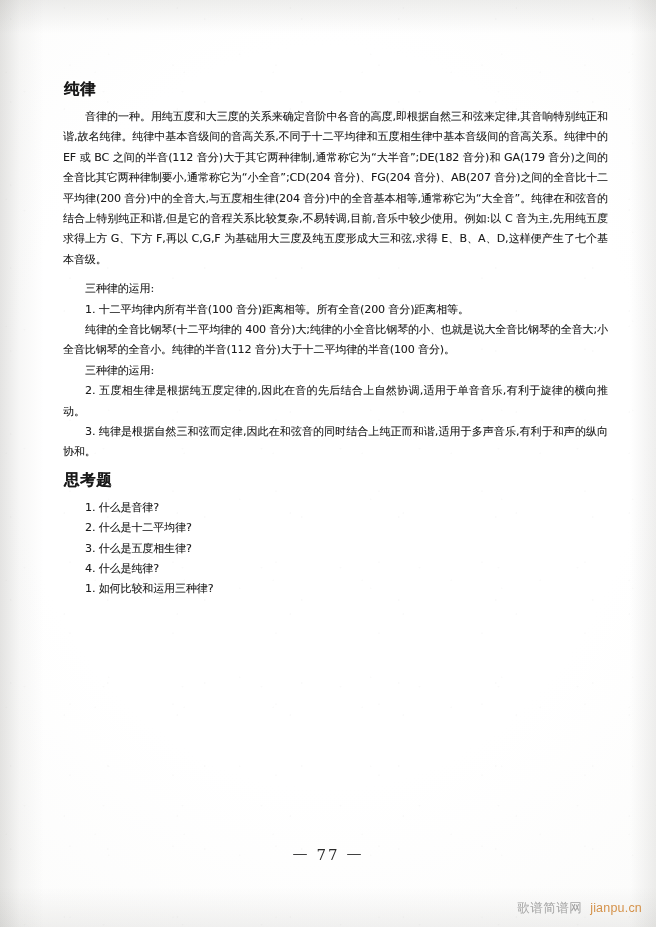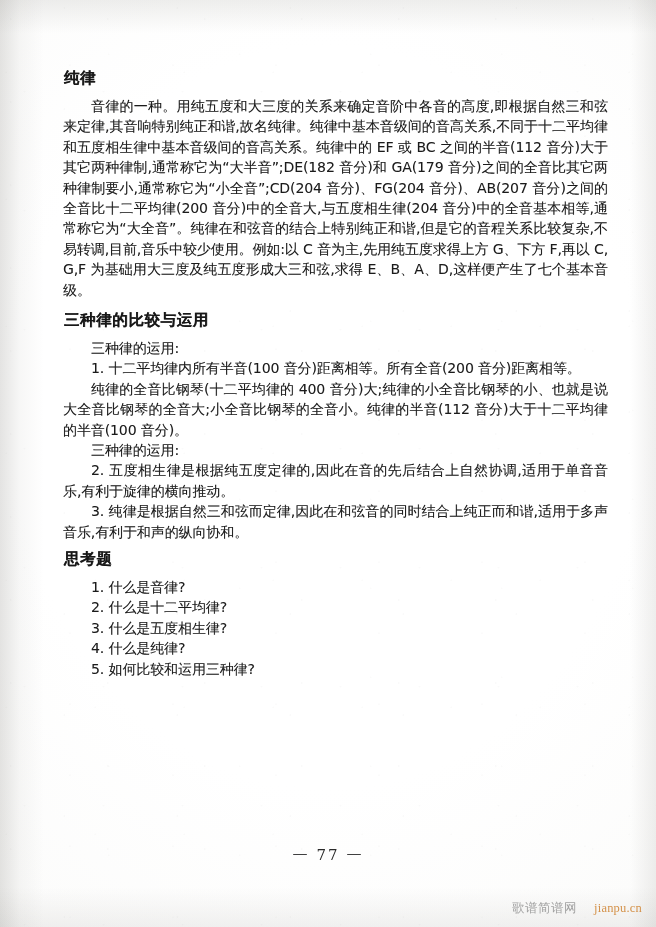--- a/index.html
+++ b/index.html
@@ -82,26 +82,26 @@
     font-size: 15.5px;
     line-height: 1.35;
     color: #171717;
     letter-spacing: 0.6px;
     margin: 0;
     padding: 1px 3px 2px 1px;
     display: inline-block;
     text-shadow: 0.35px 0 0 rgba(20,20,20,0.55), 0 0.3px 0 rgba(20,20,20,0.35);
   }
   .heading-row { margin: 0 0 5px 0; }
-  .heading-row.tight-top { margin-top: 5px; }
+  .heading-row.tight-top { margin-top: 16px; }
 
   p.body-par {
     margin: 0 0 0 0;
     font-family: "DejaVu Sans", "Liberation Sans", sans-serif;
-    font-size: 14px;
+    font-size: 11px;
     line-height: 20.4px;
     color: #1b1b1b;
     text-align: justify;
     text-justify: inter-ideograph;
     text-indent: 2em;
     letter-spacing: -0.1px;
     word-break: break-all;
     text-shadow: 0.25px 0 0 rgba(25,25,25,0.30);
   }
 
@@ -129,31 +129,31 @@
     top: -2px;
   }
 
   
   .watermark {
     position: absolute;
     right: 14px;
     bottom: 10px;
     display: flex;
     align-items: baseline;
-    gap: 17px;
+    gap: 8px;
     opacity: 0.92;
   }
   .watermark .wm-cn {
     font-family: "DejaVu Sans", "Liberation Sans", sans-serif;
     font-size: 12.5px;
     color: #9a9a9a;
     letter-spacing: 0.5px;
   }
   .watermark .wm-url {
-    font-family: Liberation Serif, serif;
+    font-family: Liberation Sans, sans-serif;
     font-size: 12.5px;
     color: #d28a3c;
     letter-spacing: 0.2px;
   }
 </style>
 </head>
 <body>
 
 <div class="page-scan">
 
@@ -165,40 +165,37 @@
 
   <div class="content">
 
     <div class="heading-row tight-top">
       <h2 class="section-heading">纯律</h2>
     </div>
     <p class="body-par">音律的一种。用纯五度和大三度的关系来确定音阶中各音的高度,即根据自然三和弦来定律,其音响特别纯正和谐,故名纯律。纯律中基本音级间的音高关系,不同于十二平均律和五度相生律中基本音级间的音高关系。纯律中的 EF 或 BC 之间的半音(112 音分)大于其它两种律制,通常称它为“大半音”;DE(182 音分)和 GA(179 音分)之间的全音比其它两种律制要小,通常称它为“小全音”;CD(204 音分)、FG(204 音分)、AB(207 音分)之间的全音比十二平均律(200 音分)中的全音大,与五度相生律(204 音分)中的全音基本相等,通常称它为“大全音”。纯律在和弦音的结合上特别纯正和谐,但是它的音程关系比较复杂,不易转调,目前,音乐中较少使用。例如:以 C 音为主,先用纯五度求得上方 G、下方 F,再以 C,G,F 为基础用大三度及纯五度形成大三和弦,求得 E、B、A、D,这样便产生了七个基本音级。</p>
 
     <div class="gap-md"></div>
 
-    <div class="heading-row">
-      <h2 class="section-heading">三种律的比较与运用</h2>
-    </div>
     <p class="body-par">三种律的运用:</p>
     <p class="body-par">1. 十二平均律内所有半音(100 音分)距离相等。所有全音(200 音分)距离相等。</p>
     <p class="body-par">纯律的全音比钢琴(十二平均律的 400 音分)大;纯律的小全音比钢琴的小、也就是说大全音比钢琴的全音大;小全音比钢琴的全音小。纯律的半音(112 音分)大于十二平均律的半音(100 音分)。</p>
     <p class="body-par">三种律的运用:</p>
     <p class="body-par">2. 五度相生律是根据纯五度定律的,因此在音的先后结合上自然协调,适用于单音音乐,有利于旋律的横向推动。</p>
     <p class="body-par">3. 纯律是根据自然三和弦而定律,因此在和弦音的同时结合上纯正而和谐,适用于多声音乐,有利于和声的纵向协和。</p>
 
     <div class="gap-sm"></div>
 
     <div class="heading-row">
       <h2 class="section-heading">思考题</h2>
     </div>
     <p class="body-par">1. 什么是音律?</p>
     <p class="body-par">2. 什么是十二平均律?</p>
     <p class="body-par">3. 什么是五度相生律?</p>
     <p class="body-par">4. 什么是纯律?</p>
-    <p class="body-par">5. 如何比较和运用三种律?</p>
+    <p class="body-par">1. 如何比较和运用三种律?</p>
 
   </div>
 
   <div class="folio">
     <span class="dash">—</span><span>77</span><span class="dash">—</span>
   </div>
 
   <div class="watermark">
     <span class="wm-cn">歌谱简谱网</span>
     <span class="wm-url">jianpu.cn</span>

